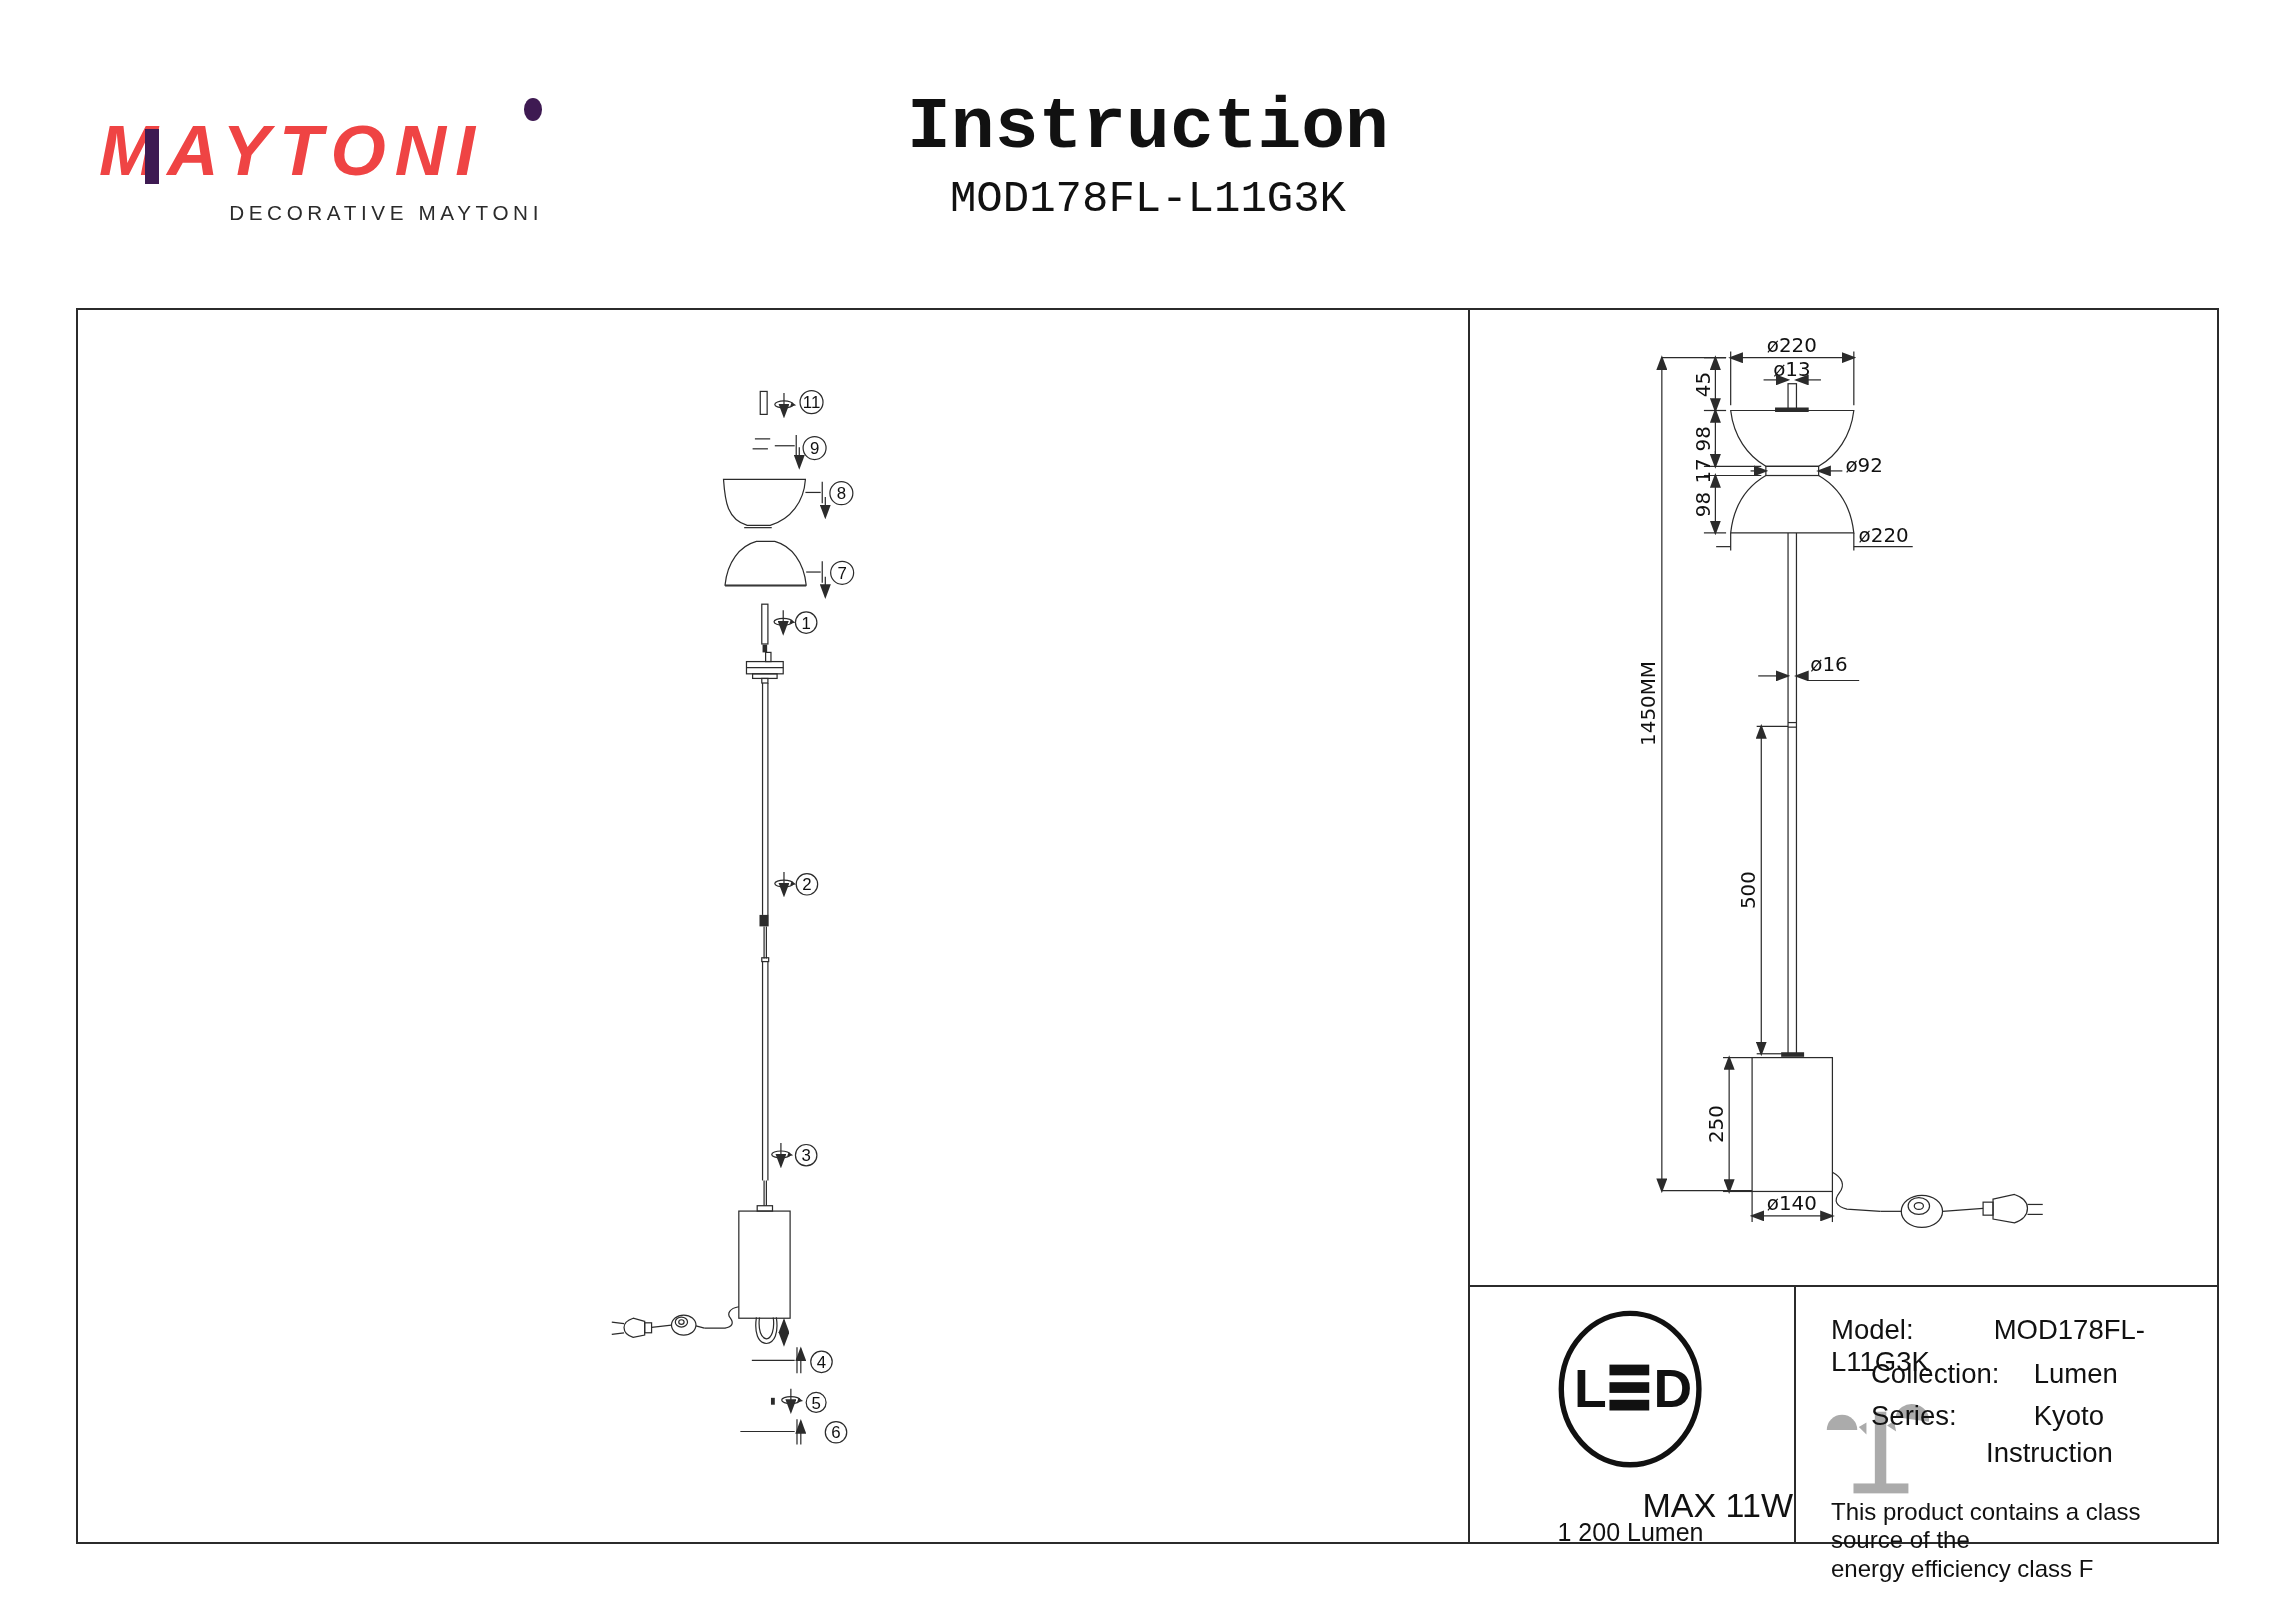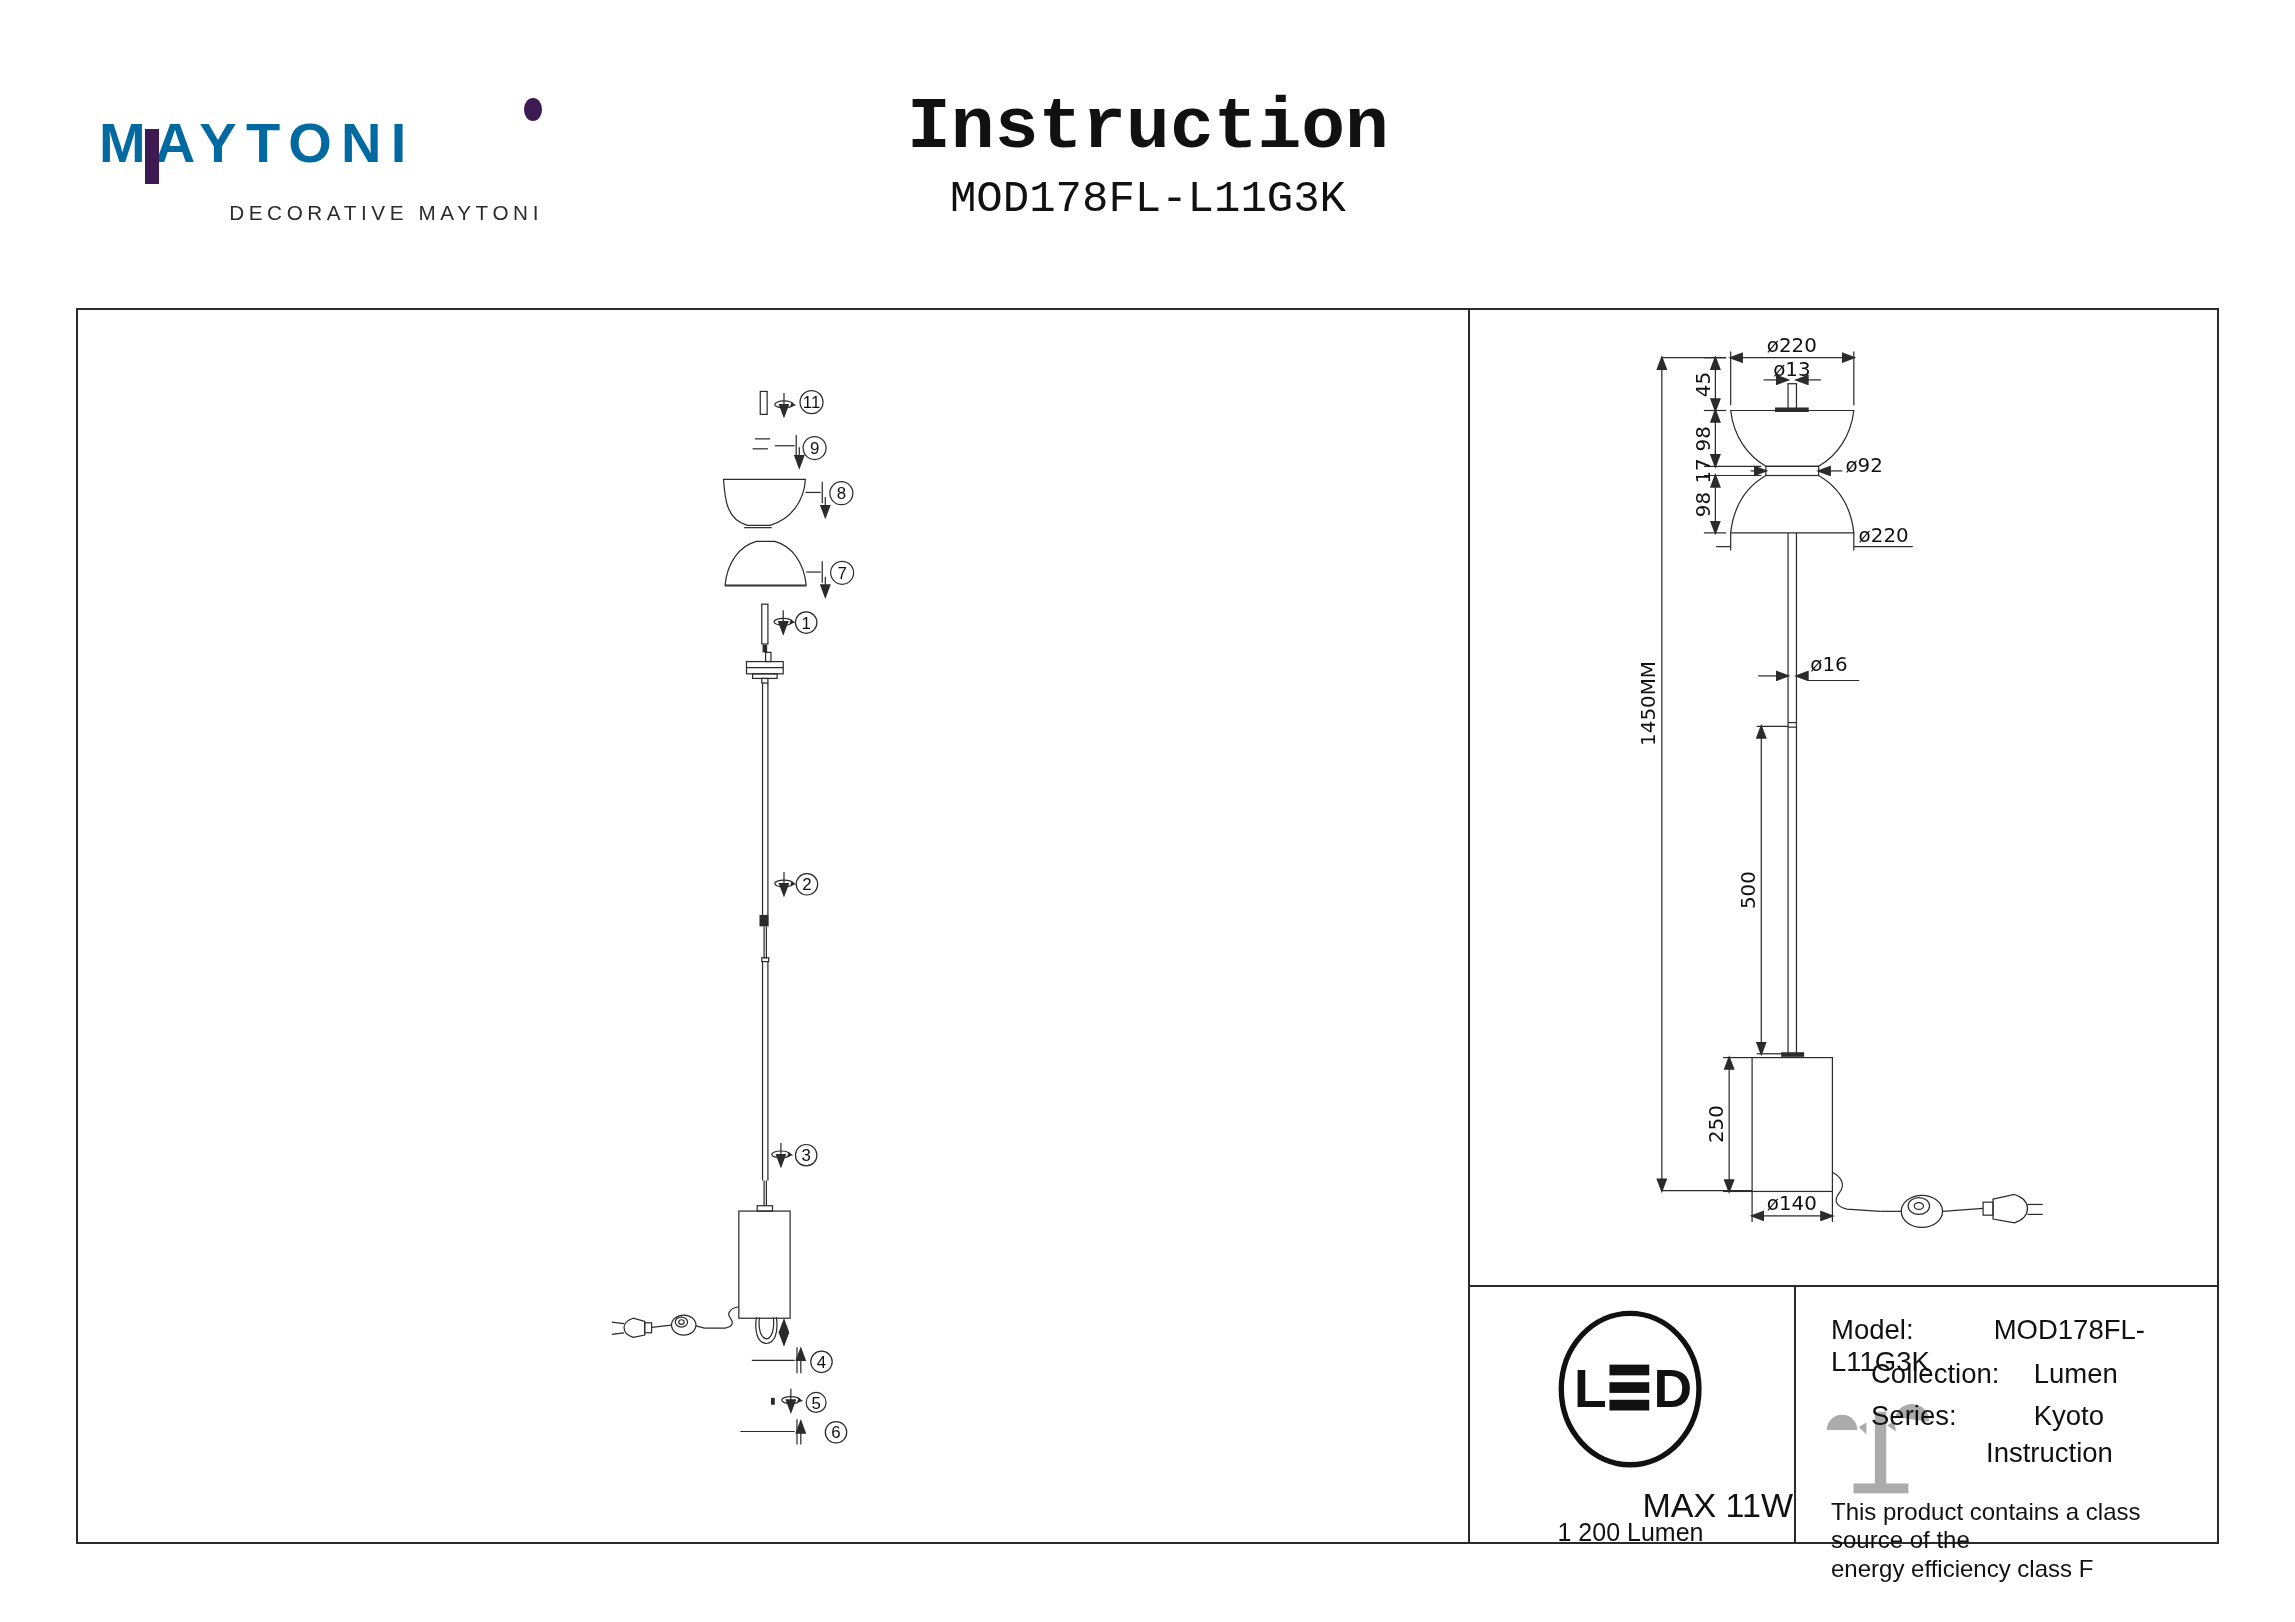--- a/index.html
+++ b/index.html
@@ -1,20 +1,20 @@
 <!DOCTYPE html>
 <html style="font-size:12.2px"><head>
 <meta charset="utf-8">
 <style>
   html,body{margin:0;padding:0;background:#fff;}
   .page{position:relative;width:2295px;height:1623px;background:#fff;overflow:hidden;
         font-family:"Liberation Sans",sans-serif;color:#1a1a1a;}
   
   .logo-wrap{position:absolute;left:99px;top:115px;width:459px;}
-  .logo-text{font-size:56px;font-weight:bold;letter-spacing:9.2px;color:#0369a1;line-height:1;}
+  .logo-text{font-size:71px;font-weight:bold;letter-spacing:9.2px;color:#ef4444;line-height:1;font-style:italic;}
   .logo-m-accent{position:absolute;left:46px;top:13.8px;width:13.8px;height:55px;background:#3e1a52;}
   .logo-i-dot{position:absolute;left:425px;top:-17px;width:18.4px;height:23px;border-radius:50%;background:#3e1a52;}
   .logo-tagline{position:absolute;left:0;top:86px;width:444px;text-align:right;
         font-size:20.7px;letter-spacing:4.6px;color:#2b2b2b;}
   .title-block{position:absolute;left:842px;top:88px;width:612px;text-align:center;font-family:Liberation Mono, monospace;}
   .title-main{font-size:73px;font-weight:bold;color:#111;line-height:1.1;}
   .title-model{font-size:44px;color:#111;margin-top:6.1px;}
   
   .main-box{position:absolute;left:76px;top:308px;width:2143px;height:1236px;
         border:2.3px solid #2b2b2b;box-sizing:border-box;}

